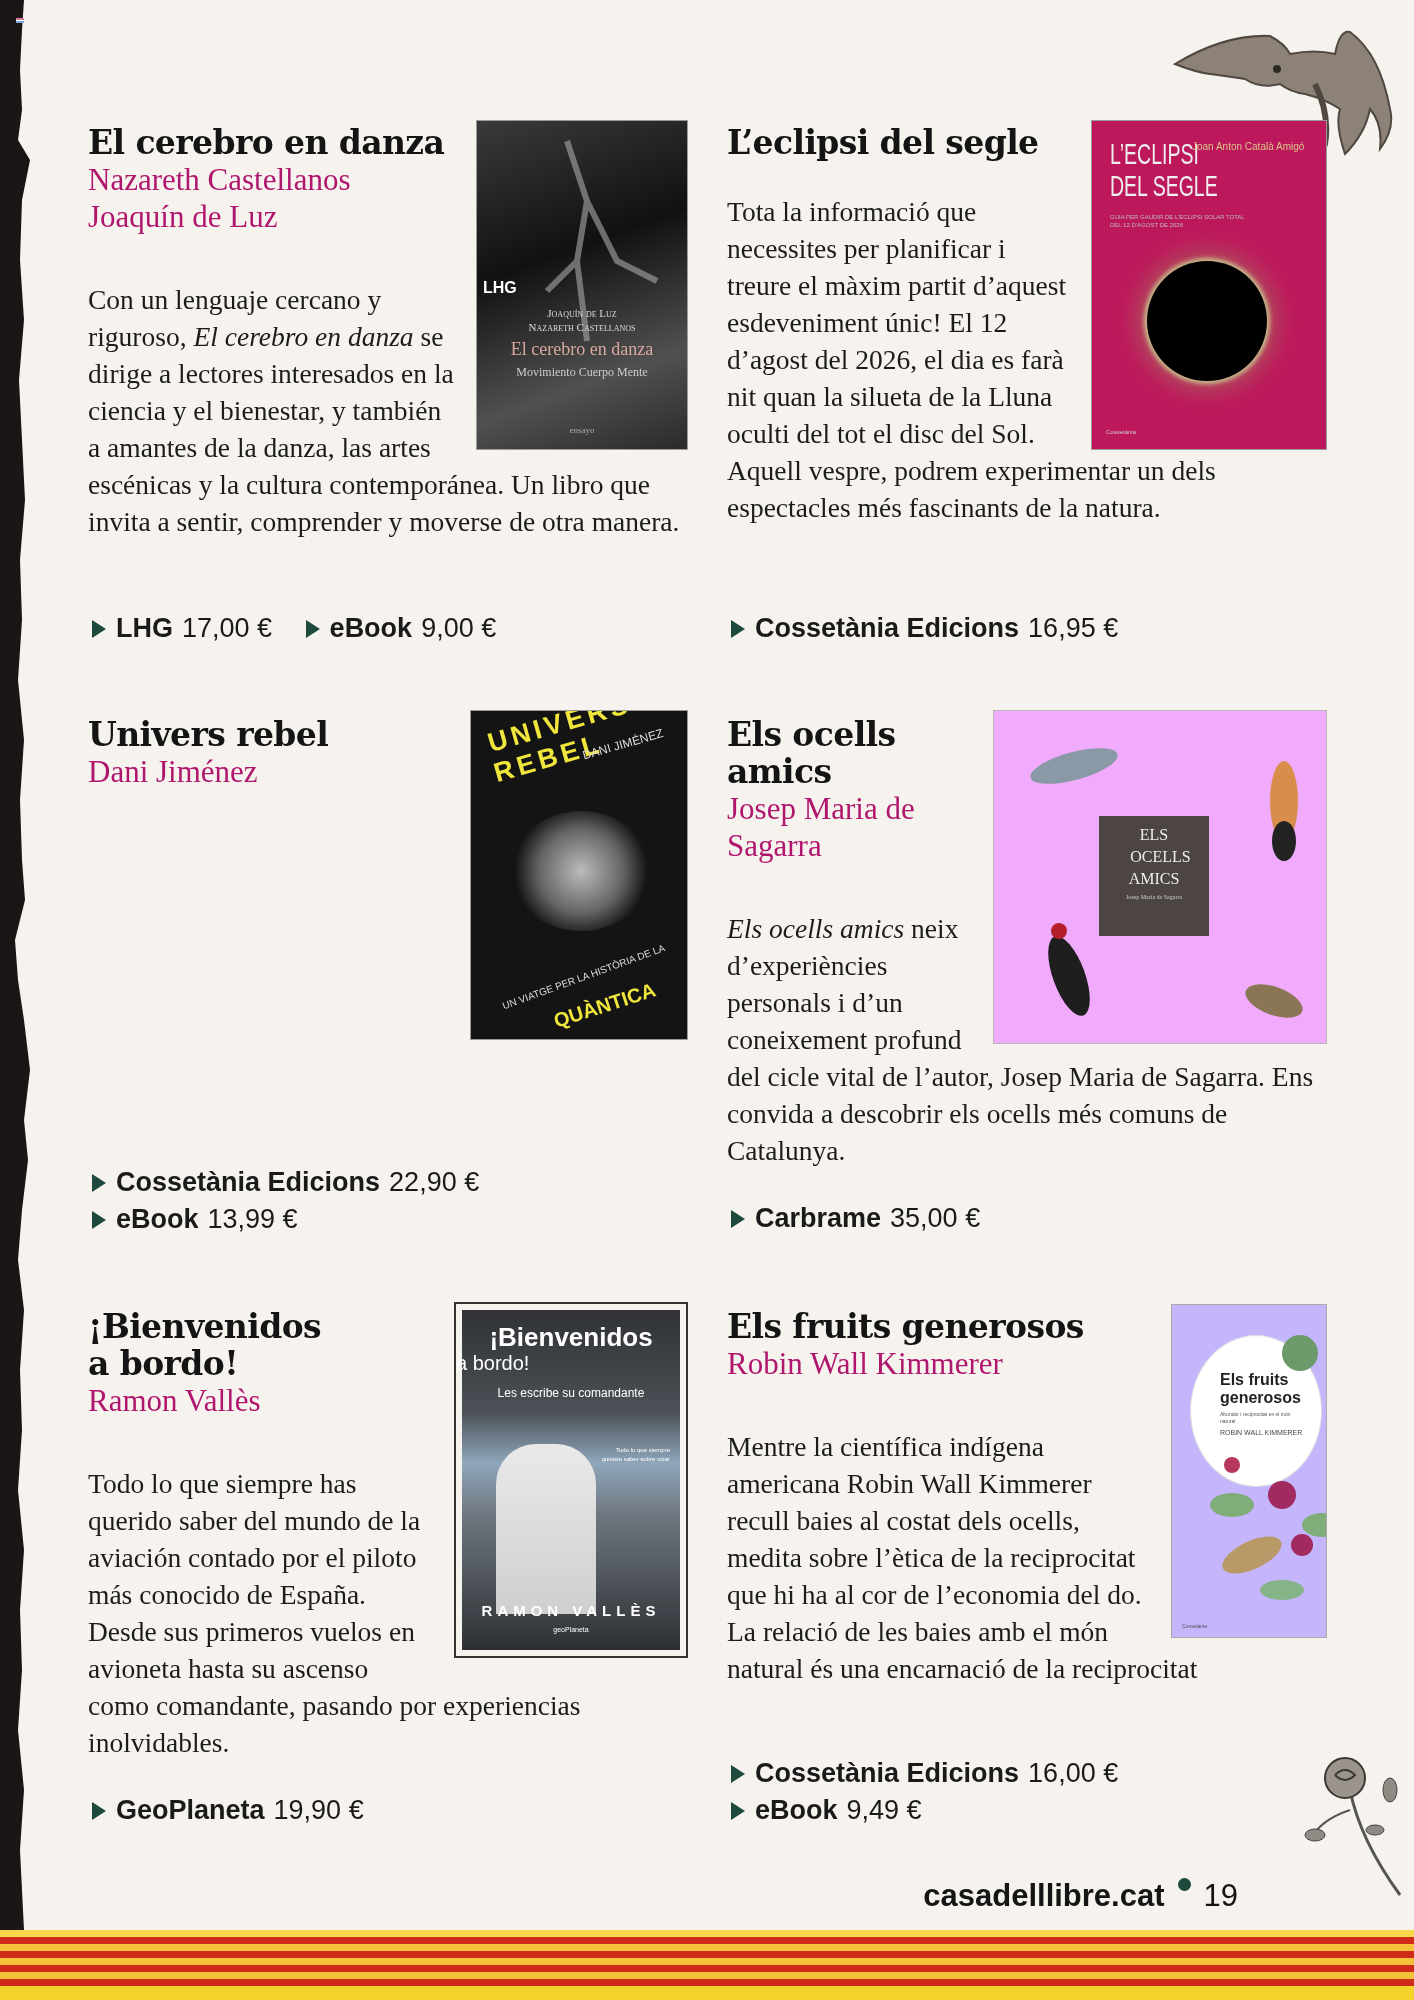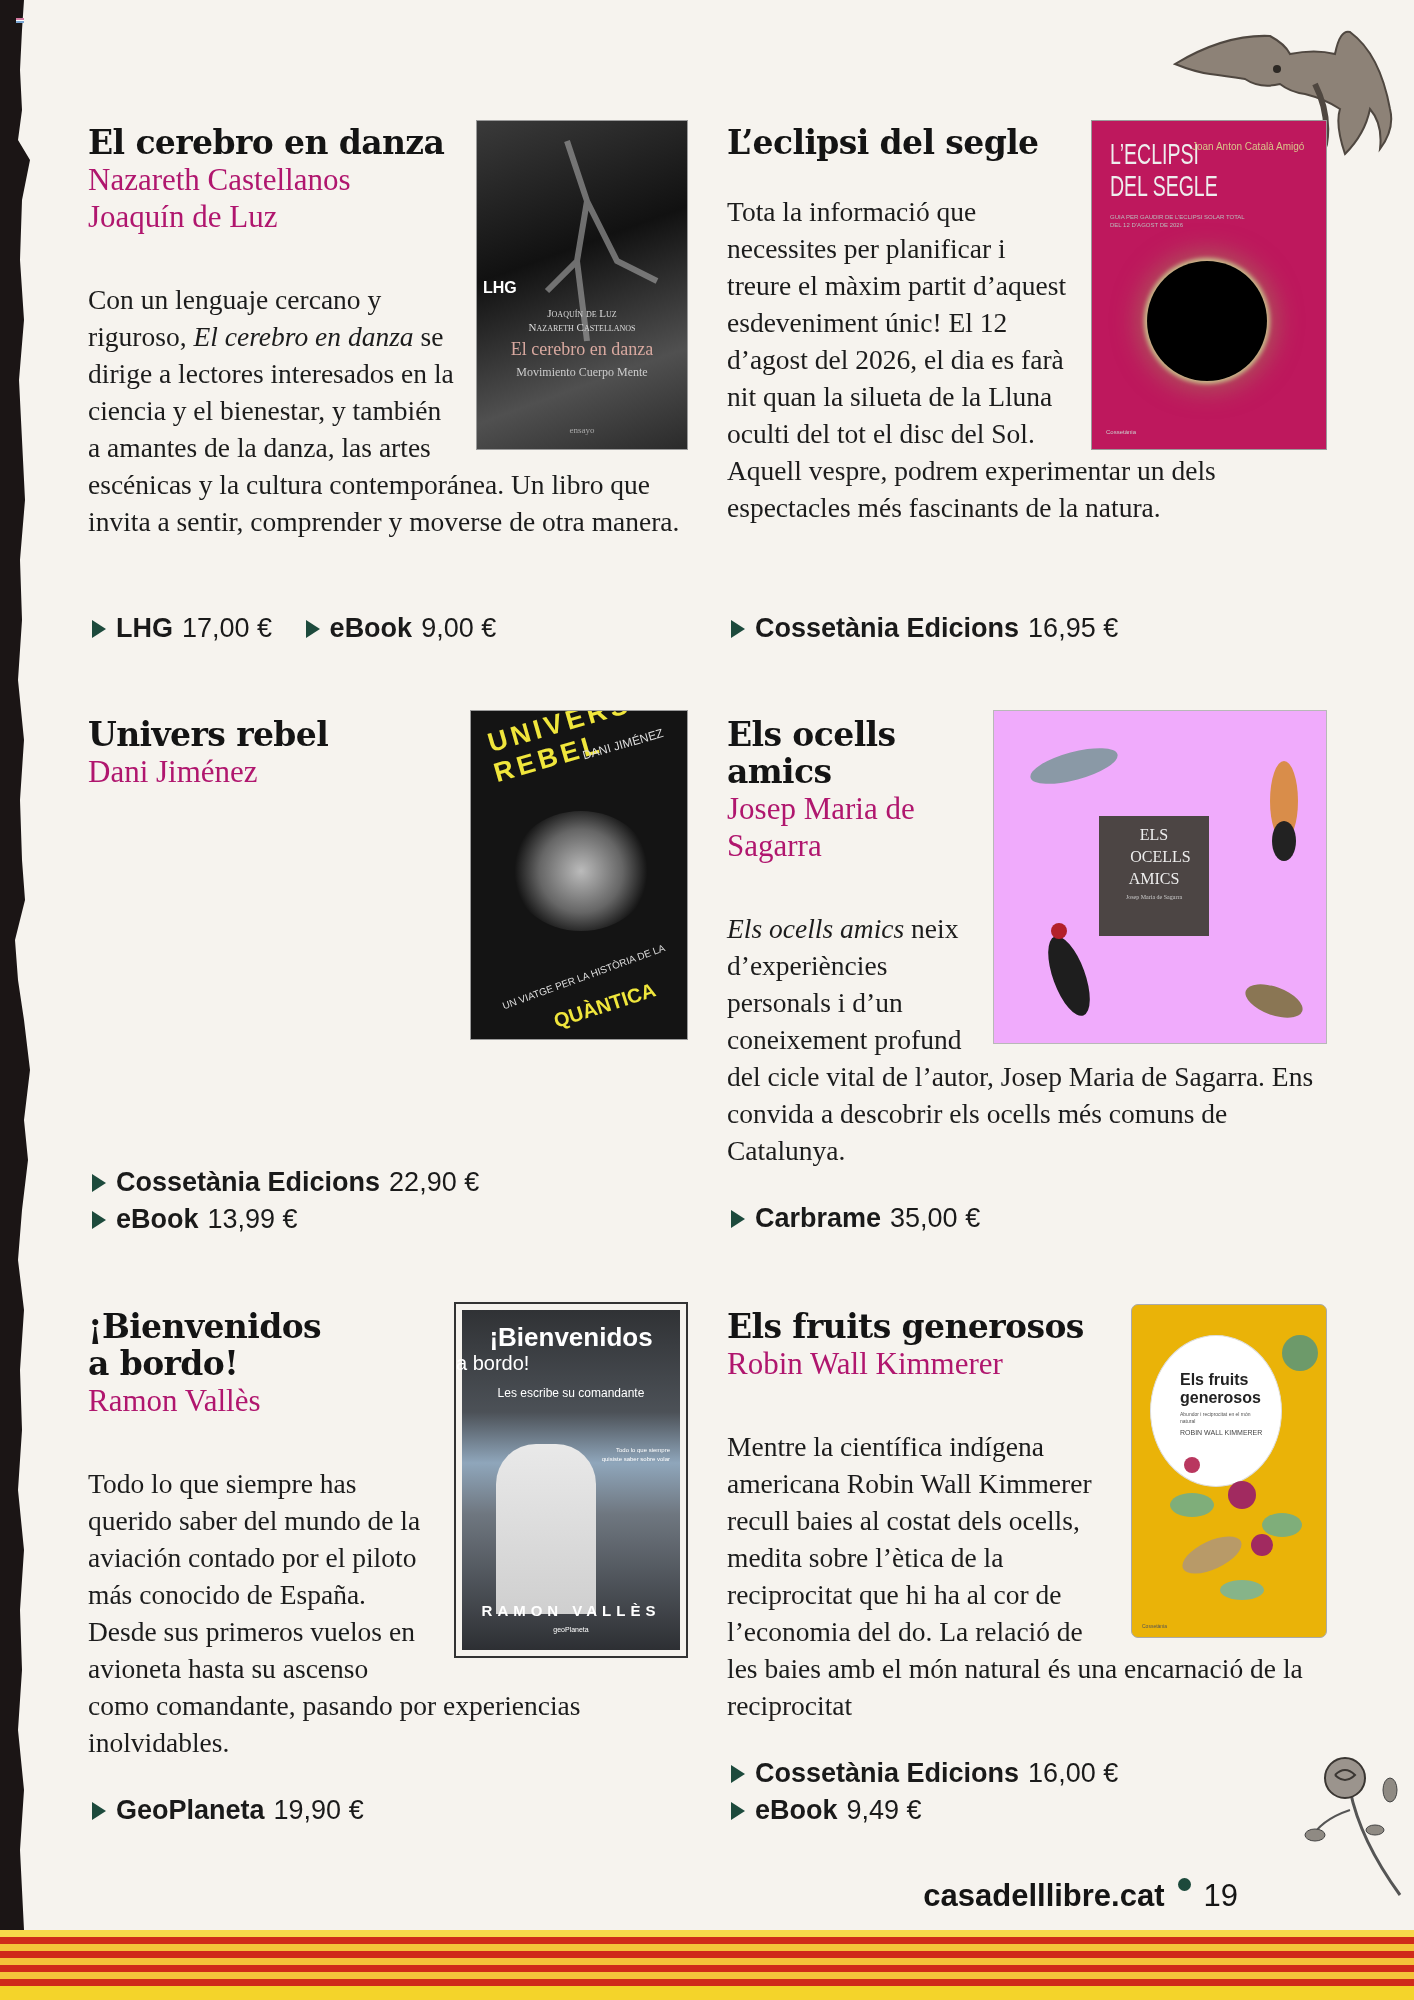--- a/index.html
+++ b/index.html
@@ -171,21 +171,21 @@
 </section>
 <div class="prices" style="left:92px;top:1792px;">
   <span class="price-row">
       <span class="tri"></span>
       <span class="pub">GeoPlaneta</span>
       <span>19,90 €</span>
     </span>
 </div>
 
 <section class="book" style="left:727px;top:1308px;width:600px;">
-  <div class="cover" style="width:196px;height:334px;margin-top:-4px;background:#eab308;border-color:#aaa;border-radius:7px;">
+  <div class="cover" style="width:156px;height:334px;margin-top:-4px;background:#c4b5fd;border-color:#aaa;">
     <div style="position:absolute;left:18px;top:30px;width:130px;height:150px;border-radius:50%;background:#fff;border:1px solid #ddd;"></div>
     <div style="position:absolute;right:8px;top:30px;width:36px;height:36px;border-radius:50%;background:#6d9a6a;"></div>
     <span class="cv-text" style="left:48px;top:66px;color:#222;font-weight:bold;font-size:16px;">Els fruits</span>
     <span class="cv-text" style="left:48px;top:84px;color:#222;font-weight:bold;font-size:16px;">generosos</span>
     <span class="cv-text" style="left:48px;top:106px;width:80px;color:#555;font-size:5px;line-height:7px;">Abundor i reciprocitat en el món natural</span>
     <span class="cv-text" style="left:48px;top:124px;color:#444;font-size:7px;white-space:nowrap;">ROBIN WALL KIMMERER</span>
     <svg width="184" height="334" style="position:absolute;left:0;top:0">
       <ellipse cx="60" cy="200" rx="22" ry="12" fill="#7fae7a"></ellipse>
       <ellipse cx="150" cy="220" rx="20" ry="12" fill="#7fae7a"></ellipse>
       <circle cx="110" cy="190" r="14" fill="#a12a60"></circle>

